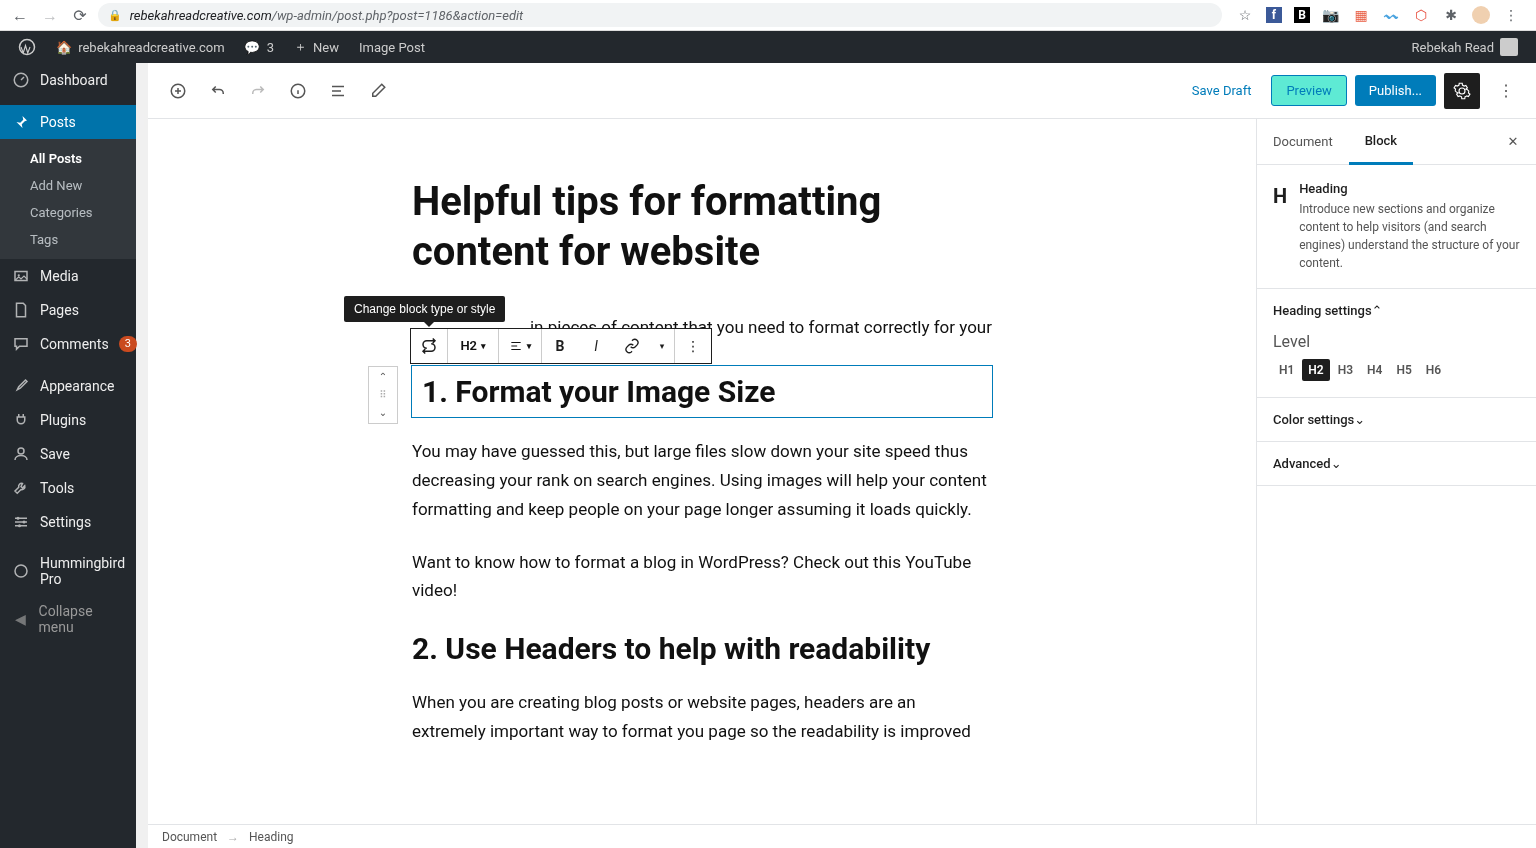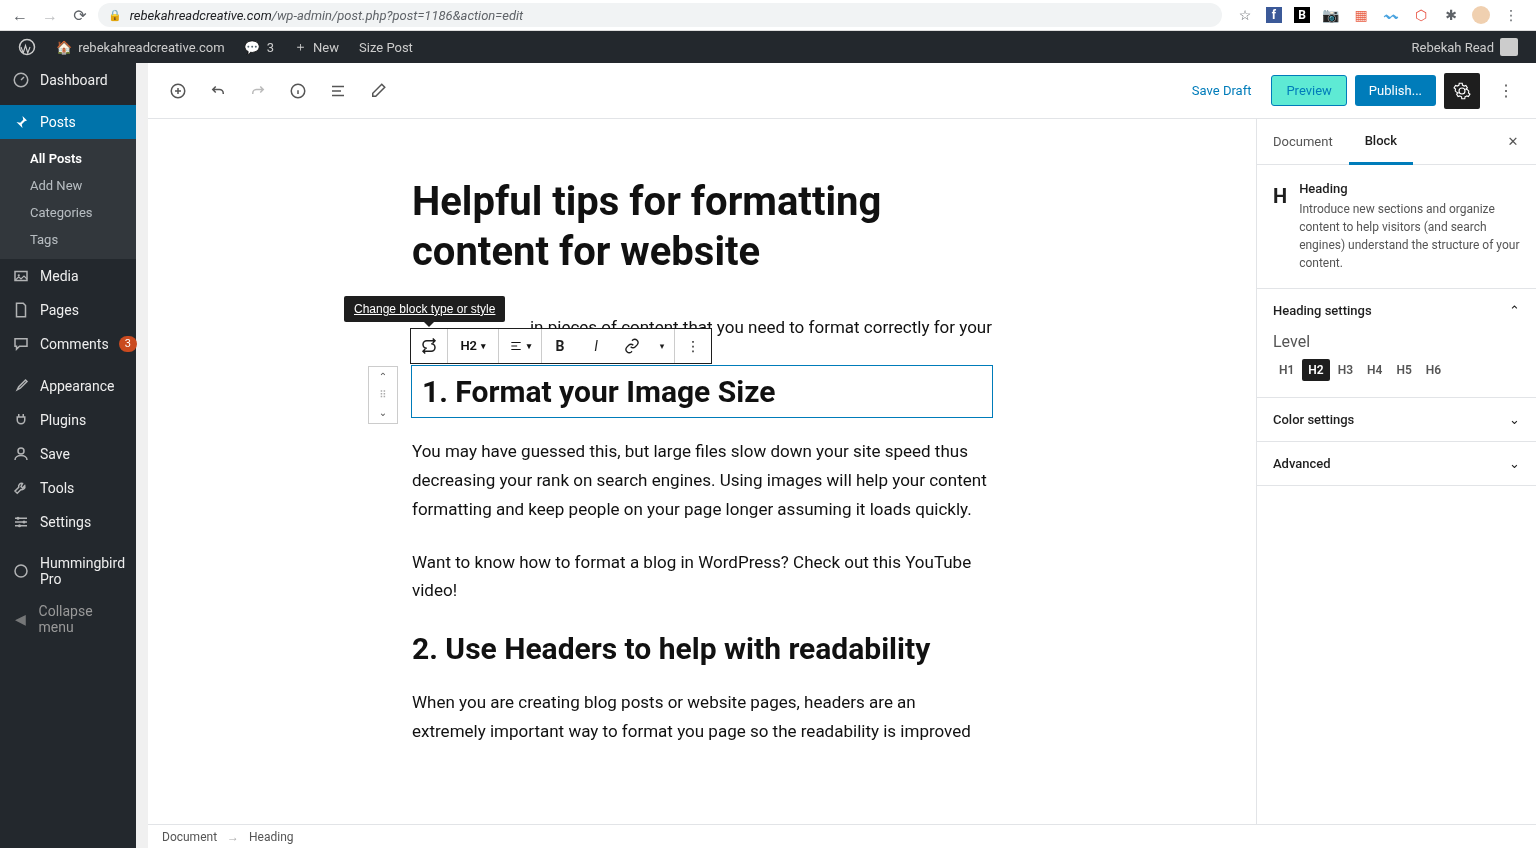--- a/index.html
+++ b/index.html
@@ -58,35 +58,35 @@
 .block-toolbar { position: absolute; top: -38px; left: -2px; height: 36px; background: #fff; border: 1px solid #1e1e1e; display: flex; align-items: stretch; }
 .bt-section { display: flex; align-items: center; border-right: 1px solid #ccc; }
 .bt-section:last-child { border-right: none; }
 .bt-btn { width: 36px; height: 34px; display: flex; align-items: center; justify-content: center; color: #1e1e1e; cursor: pointer; font-size: 14px; }
 .bt-dropdown { width: 50px; display: flex; align-items: center; justify-content: center; gap: 4px; font-size: 13px; font-weight: 600; cursor: pointer; }
 .block-movers { position: absolute; left: -44px; top: 0; display: flex; flex-direction: column; border: 1px solid #ccc; background: #fff; }
 .mover-btn { width: 28px; height: 20px; display: flex; align-items: center; justify-content: center; color: #555; cursor: pointer; font-size: 10px; }
 .mover-drag { width: 28px; height: 16px; display: flex; align-items: center; justify-content: center; color: #aaa; font-size: 10px; cursor: grab; }
 .block-selected { outline: 1px solid #007cba; padding: 6px 10px; margin-left: -10px; margin-right: -50px; }
 
-.tooltip { position: absolute; background: #1e1e1e; color: #fff; font-size: 12px; padding: 6px 10px; border-radius: 2px; font-family: -apple-system, sans-serif; white-space: nowrap; text-decoration: underline; }
+.tooltip { position: absolute; background: #1e1e1e; color: #fff; font-size: 12px; padding: 6px 10px; border-radius: 2px; font-family: -apple-system, sans-serif; white-space: nowrap; }
 .tooltip::after { content: ''; position: absolute; bottom: -5px; left: 80px; border: 5px solid transparent; border-top-color: #1e1e1e; border-bottom: none; }
 
 
 .settings-sidebar { width: 280px; border-left: 1px solid #e2e4e7; background: #fff; display: flex; flex-direction: column; font-size: 13px; }
 .settings-tabs { display: flex; border-bottom: 1px solid #e2e4e7; align-items: center; padding-right: 8px; }
 .settings-tab { padding: 14px 16px; cursor: pointer; color: #555; }
 .settings-tab.active { border-bottom: 3px solid #007cba; font-weight: 500; color: #1e1e1e; margin-bottom: -1px; }
 .settings-close { margin-left: auto; width: 30px; height: 30px; display: flex; align-items: center; justify-content: center; cursor: pointer; color: #555; }
 .block-card { padding: 16px; display: flex; gap: 12px; border-bottom: 1px solid #e2e4e7; }
 .block-card-icon { width: 30px; height: 30px; display: flex; align-items: center; justify-content: center; font-size: 20px; font-weight: 700; color: #1e1e1e; }
 .block-card-title { font-weight: 500; margin-bottom: 4px; color: #1e1e1e; }
 .block-card-desc { font-size: 12px; color: #555; line-height: 1.5; }
 .settings-panel { border-bottom: 1px solid #e2e4e7; }
-.panel-header { padding: 14px 16px; display: flex; justify-content: space-between; align-items: center; cursor: pointer; font-weight: 500; color: #1e1e1e; gap: 48px; }
+.panel-header { padding: 14px 16px; display: flex; align-items: center; cursor: pointer; font-weight: 500; color: #1e1e1e; }
 .panel-body { padding: 0 16px 16px; }
 .field-label { font-size: 16px; color: #555; margin-bottom: 8px; display: block; }
 .heading-levels { display: flex; gap: 2px; }
 .h-level { padding: 4px 6px; font-size: 12px; font-weight: 600; color: #555; cursor: pointer; border-radius: 2px; }
 .h-level.active { background: #1e1e1e; color: #fff; }
 
 
 .editor-footer { height: 24px; border-top: 1px solid #e2e4e7; display: flex; align-items: center; padding: 0 14px; font-size: 12px; color: #555; gap: 10px; background: #fff; }
 .crumb-sep { color: #aaa; }
 
@@ -131,21 +131,21 @@
       </div>
     <div class="wp-admin-item">
         <span>💬</span>
         <span>3</span>
       </div>
     <div class="wp-admin-item">
         <span>＋</span>
         <span>New</span>
       </div>
     <div class="wp-admin-item">
-        <span>Size Post</span>
+        <span>Image Post</span>
       </div>
   </div>
   <div class="wp-admin-right">
     <div class="wp-admin-item">
         <span>Rebekah Read</span>
         <span class="wp-avatar"></span>
       </div>
   </div>
 </div>
 

